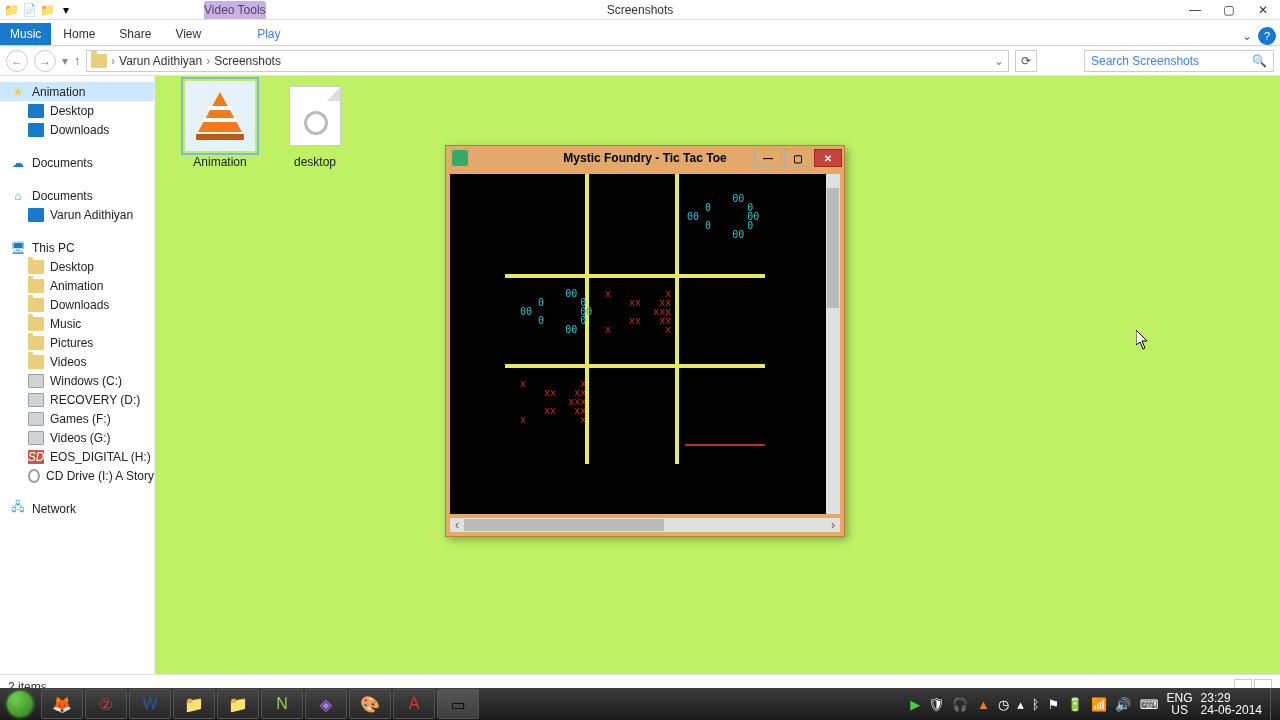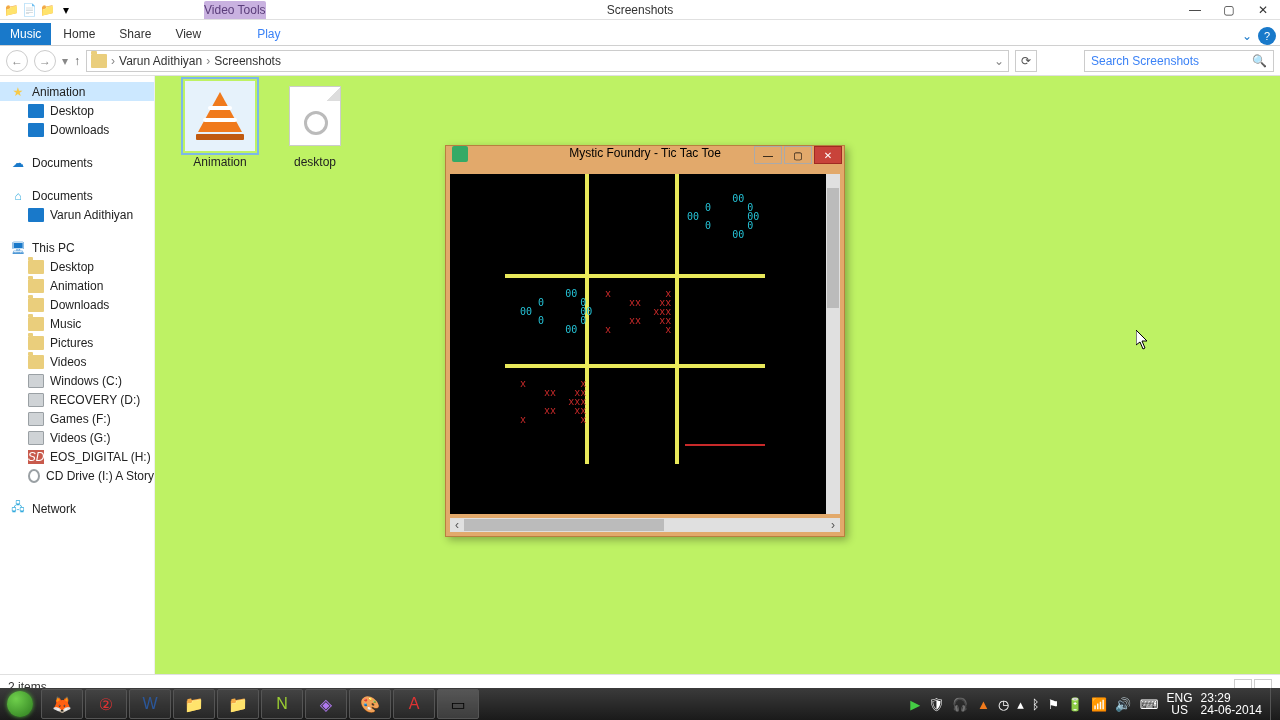--- a/index.html
+++ b/index.html
@@ -73,21 +73,21 @@
   .iniicon:before { content:""; position:absolute; top:0; right:0; width:14px; height:14px; background:linear-gradient(135deg,#fff 50%,#ddd 50%); }
   .iniicon .gear { position:absolute; left:14px; top:24px; width:24px; height:24px; border:3px solid #bbb; border-radius:50%; }
 
   
   .status { height:24px; border-top:1px solid #e0e0e0; display:flex; align-items:center; padding:0 8px; color:#333; justify-content:space-between;}
   .status .viewbtns { display:flex; gap:2px; }
   .status .viewbtns span { width:18px; height:16px; border:1px solid #ccc; display:inline-block; }
 
   
   .gamewin { position:absolute; left:445px; top:145px; width:400px; background:#e2a96b; border:1px solid #b87f3f; box-shadow:3px 3px 8px rgba(0,0,0,.3);}
-  .gamewin .gtitle { height:24px; display:flex; align-items:flex-start; position:relative; }
+  .gamewin .gtitle { height:24px; display:flex; align-items:center; position:relative;font-weight:bold; }
   .gamewin .gtitle .gicon { width:16px; height:16px; margin-left:6px; background:#3a6; border-radius:2px; }
   .gamewin .gtitle .gtxt { position:absolute; left:50%; transform:translateX(-50%); color:#000; font-size:12px; }
   .gamewin .gtitle .gctrls { margin-left:auto; display:flex; }
   .gamewin .gtitle .gctrls div { width:28px; height:18px; border:1px solid #aaa; margin-right:2px; display:flex; align-items:center; justify-content:center; font-size:10px; }
   .gamewin .gtitle .gctrls .gx { background:#c8433a; color:#fff; border-color:#a02a22; }
 
   .gamewin .blackbox { margin:4px; background:#000; position:relative; height:340px; }
   .gamewin .blackbox .vsb { position:absolute; right:0; top:0; width:14px; height:100%; background:#e0e0e0;}
   .gamewin .blackbox .vsb .th { position:absolute; top:14px; left:1px; width:12px; height:120px; background:#bbb;}
   .gamewin .hscroll { height:14px; background:#e0e0e0; margin:0 4px 4px; position:relative; }

